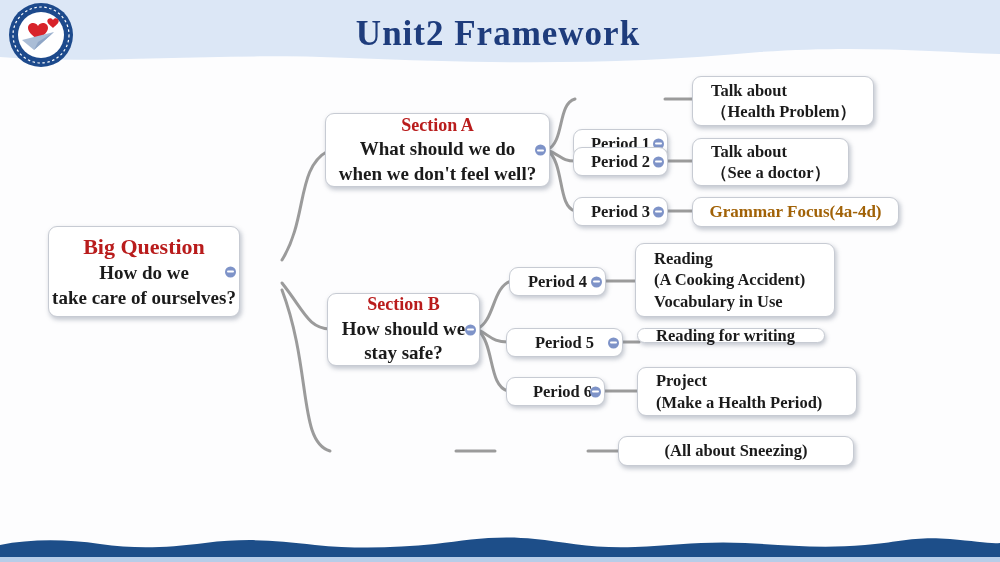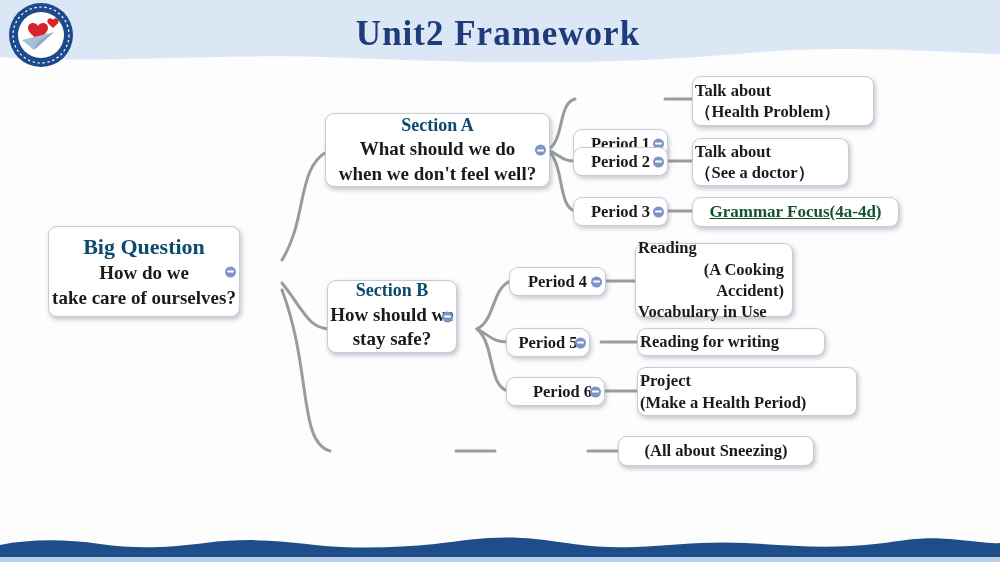--- a/index.html
+++ b/index.html
@@ -19,55 +19,55 @@
   
   .node{
     position:absolute;z-index:5;background:#ffffff;
     border:1.5px solid #c7cbd3;border-radius:9px;
     box-shadow:1.5px 2.5px 4px rgba(110,120,140,.38);
     font-weight:bold;color:#1b1b1b;line-height:1.3;
     display:flex;flex-direction:column;justify-content:center;
     box-sizing:border-box;
   }
   .center{align-items:center;text-align:center;}
-  .left{align-items:flex-start;text-align:left;padding-left:2px;padding-right:8px;}
-  .heading-blue{color:#0c4a6e;}
-  .red-text{color:#14532d;text-decoration:underline;}
+  .left{align-items:flex-start;text-align:left;padding-left:18px;padding-right:8px;}
+  .heading-blue{color:#b91c1c;}
+  .red-text{color:#a16207;}
   .minus{
     position:absolute;right:3px;top:50%;transform:translateY(-50%);
     width:11px;height:11px;border-radius:50%;background:#7e93c8;z-index:6;
   }
   .minus::after{
     content:"";position:absolute;left:2px;right:2px;top:4.5px;height:2px;
     background:#ffffff;border-radius:1px;
   }
   
   #big-question{left:48px;top:226px;width:192px;height:91px;font-size:19px;}
   #big-question .bq-heading{font-size:22px;}
   #section-a{left:325px;top:113px;width:225px;height:74px;font-size:19px;}
   #section-a .sec-heading{font-size:18px;}
-  #section-b{left:327px;top:280px;width:130px;height:73px;font-size:19px;justify-content:flex-end;}
+  #section-b{left:327px;top:293px;width:153px;height:73px;font-size:19px;}
   #section-b .sec-heading{font-size:18px;}
   #reading-plus{left:327px;top:436px;width:132px;height:31px;font-size:18px;}
   .period{width:95px;height:29px;font-size:16.5px;}
   #period-1{left:573px;top:85px;margin-top:44px;}
   #period-2{left:573px;top:147px;}
   #period-3{left:573px;top:197px;}
   #period-4{left:509px;top:267px;width:97px;}
-  #period-5{left:506px;top:328px;width:84px;border-radius:10px;}
+  #period-5{left:506px;top:328px;width:117px;}
   #period-6{left:506px;top:377px;width:99px;padding-left:14px;}
   #period-7{left:493px;top:437px;width:97px;}
   .detail{font-size:16.5px;}
   #detail-1{left:692px;top:76px;width:182px;height:50px;}
   #detail-2{left:692px;top:138px;width:157px;height:48px;}
   #detail-3{left:692px;top:197px;width:207px;height:30px;font-size:17px;}
-  #detail-4{left:635px;top:243px;width:158px;height:74px;text-align:right;}
-  #detail-5{left:637px;top:328px;width:188px;height:28px;}
+  #detail-4{left:635px;top:243px;width:200px;height:74px;}
+  #detail-5{left:637px;top:328px;width:188px;height:15px;}
   #detail-6{left:637px;top:367px;width:220px;height:49px;}
-  #detail-7{left:618px;top:436px;width:196px;height:30px;}
+  #detail-7{left:618px;top:436px;width:236px;height:30px;}
   
   #bottom-wave{position:absolute;left:0;top:532px;width:1000px;height:30px;z-index:1;}
 </style>
 </head>
 <body>
 
 <div id="canvas">
 
   <svg id="top-band" viewBox="0 0 1000 80" preserveAspectRatio="none">
     <path d="M0,57 C100,65 200,52 350,58 C500,64 620,65 760,52 C860,45 935,52 1000,54 L1000,0 L0,0 Z" fill="#dce7f6"></path>

